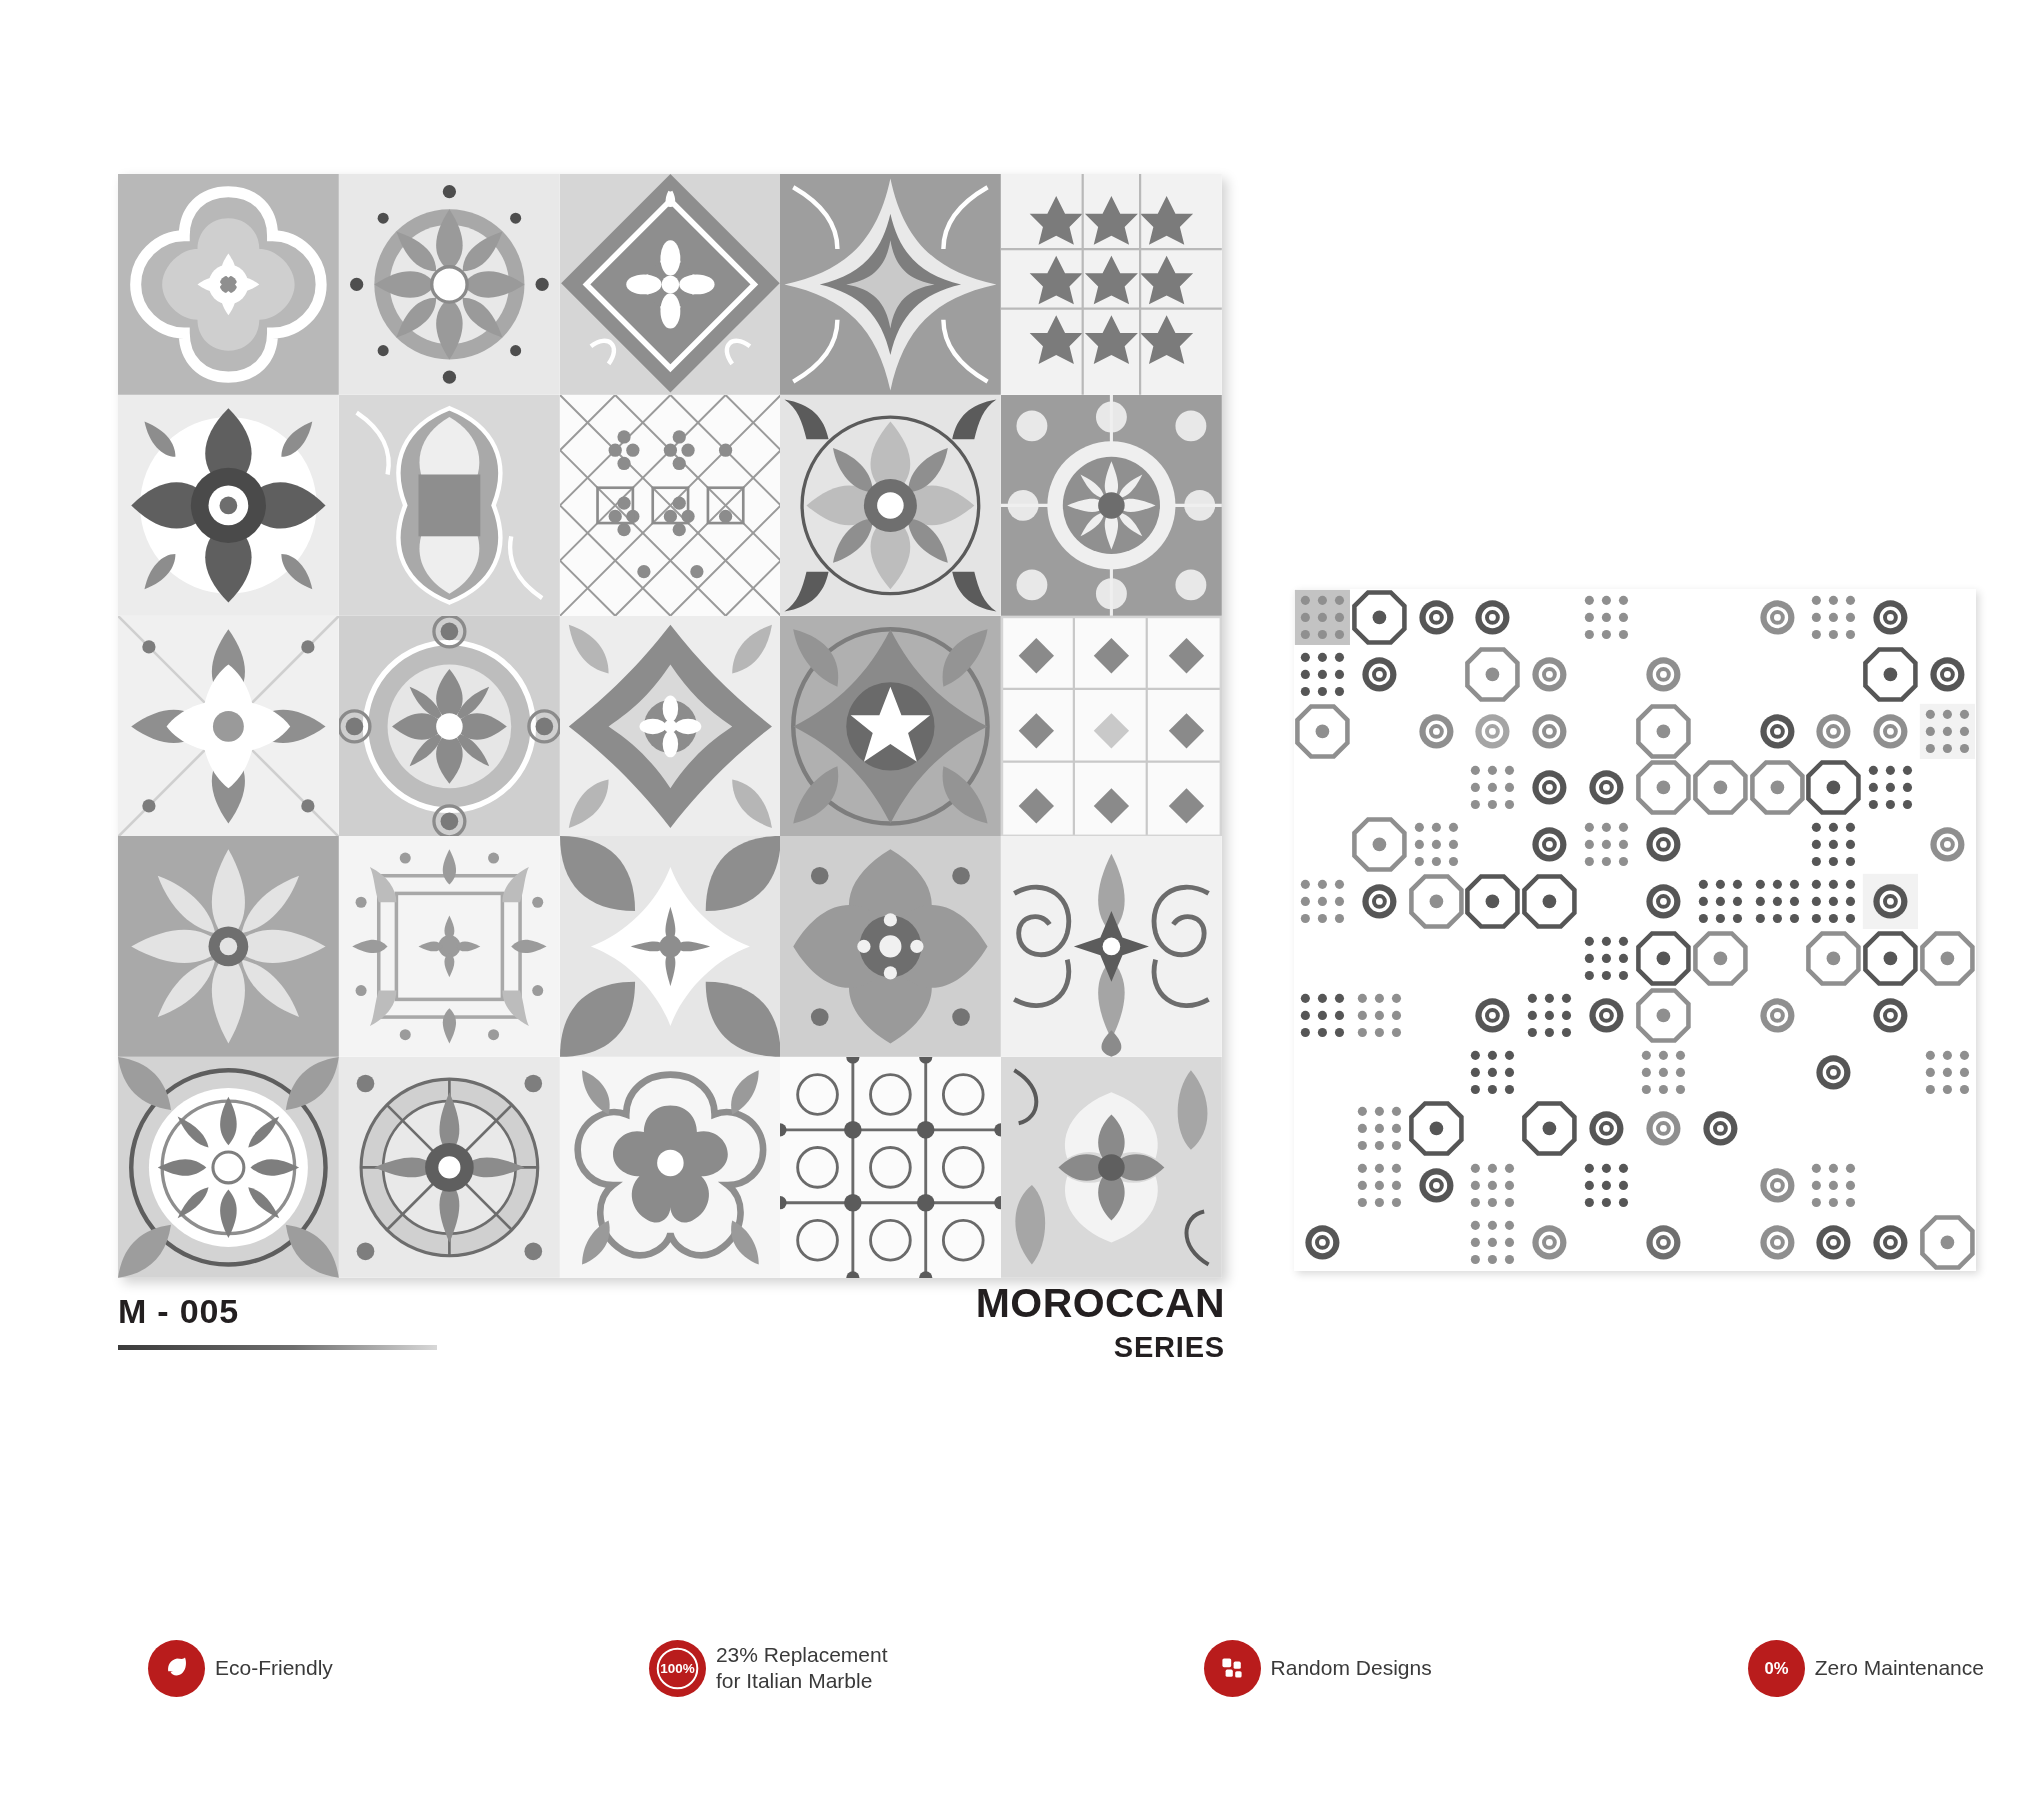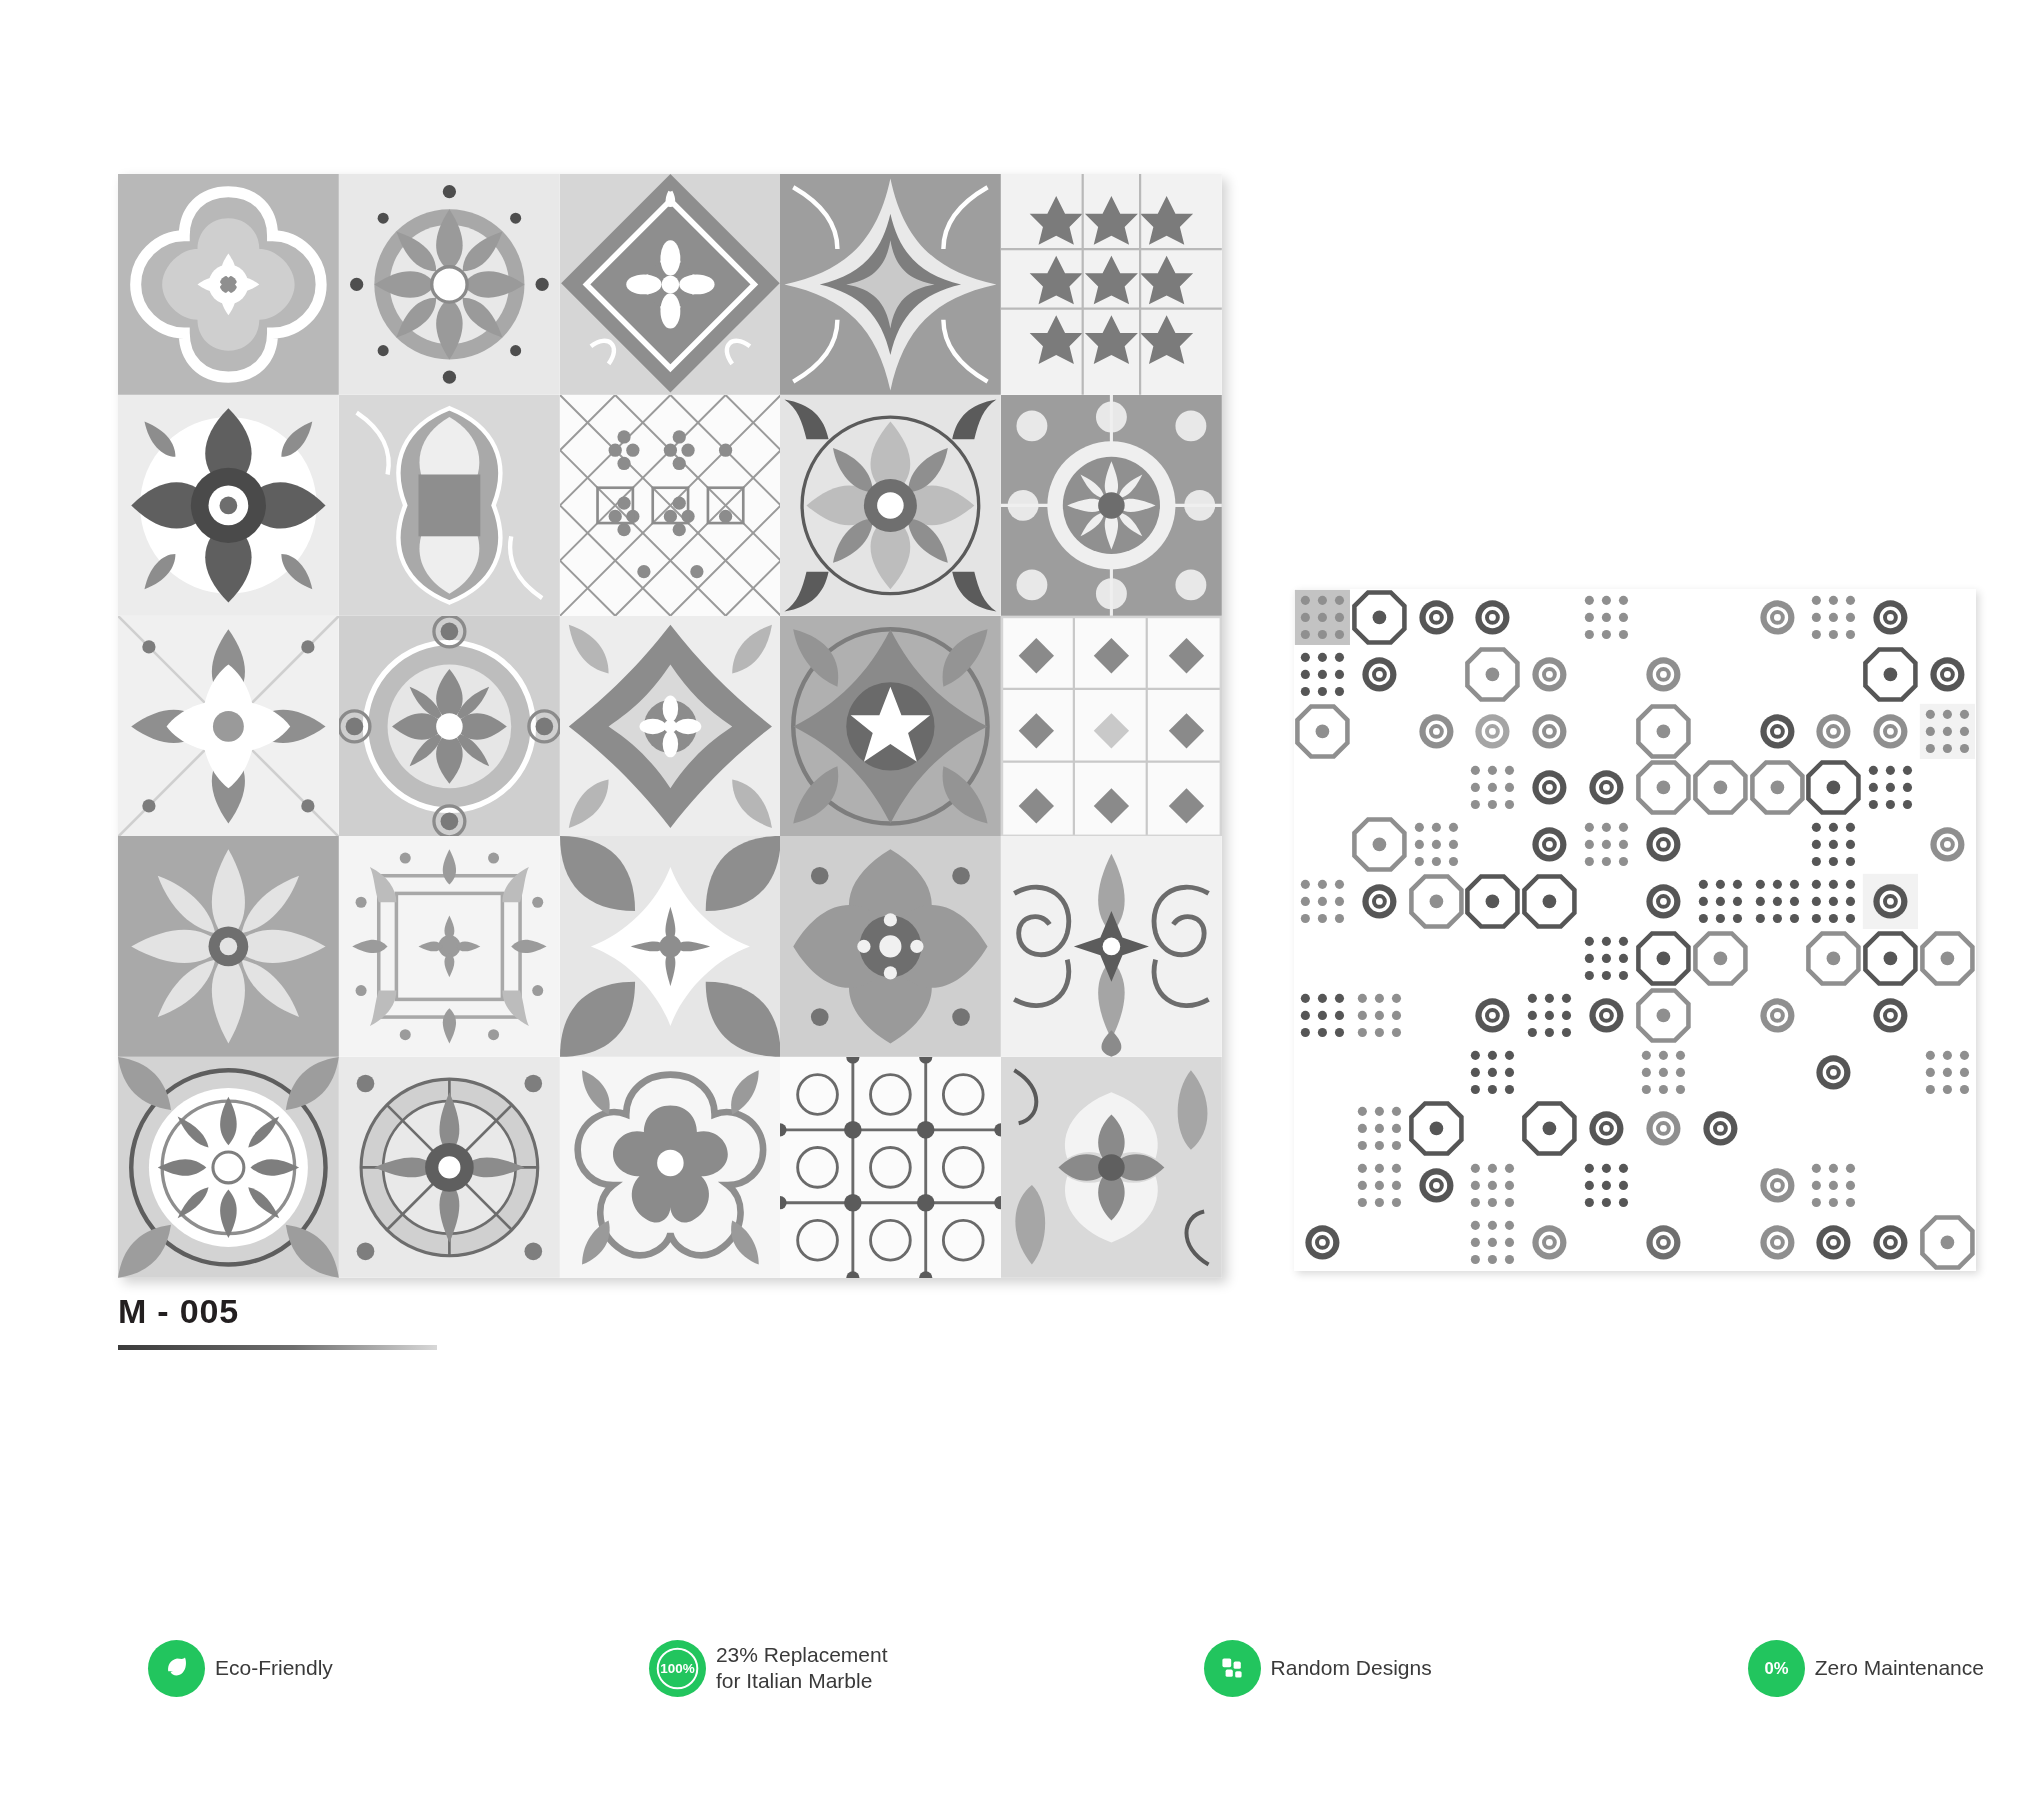--- a/index.html
+++ b/index.html
@@ -113,21 +113,21 @@
     justify-content: space-between;
   }
   .feature {
     display: flex;
     align-items: center;
     gap: 10px;
   }
   .feature-icon {
     width: 57px; height: 57px;
     border-radius: 50%;
-    background: #22c55e;
+    background: #b91c1c;
     display: flex; align-items: center; justify-content: center;
     flex: 0 0 auto;
     text-decoration: underline;
   }
   .feature-icon svg { display: block; }
   .feature-label {
     font-size: 21px;
     color: #3a3a3a;
     line-height: 1.25;
     white-space: pre-line;
@@ -2339,20 +2339,24 @@
           <rect width="100" height="100" fill="none" stroke="#ffffff" stroke-width="3"></rect>
         </svg>
       </div>
     </div>
 
   <div class="code-block">
     <div class="code-text">M - 005</div>
     <div class="code-rule"></div>
   </div>
 
+  <div class="series-title">
+    <div class="series-line1">MOROCCAN</div>
+    <div class="series-line2">SERIES</div>
+  </div>
 
   <div class="feature-bar">
 
     <div class="feature">
       <div class="feature-icon">
         <svg width="32" height="32" viewBox="0 0 40 40">
           <path d="M20 8 C12 10 8 16 9 24 C16 25 21 21 22 13 C21 19 17 23 12 25 C14 30 22 31 27 26 C32 21 32 12 30 7 C27 10 24 8 20 8Z" fill="#ffffff"></path>
         </svg>
       </div>
       <div class="feature-label">Eco-Friendly</div>

